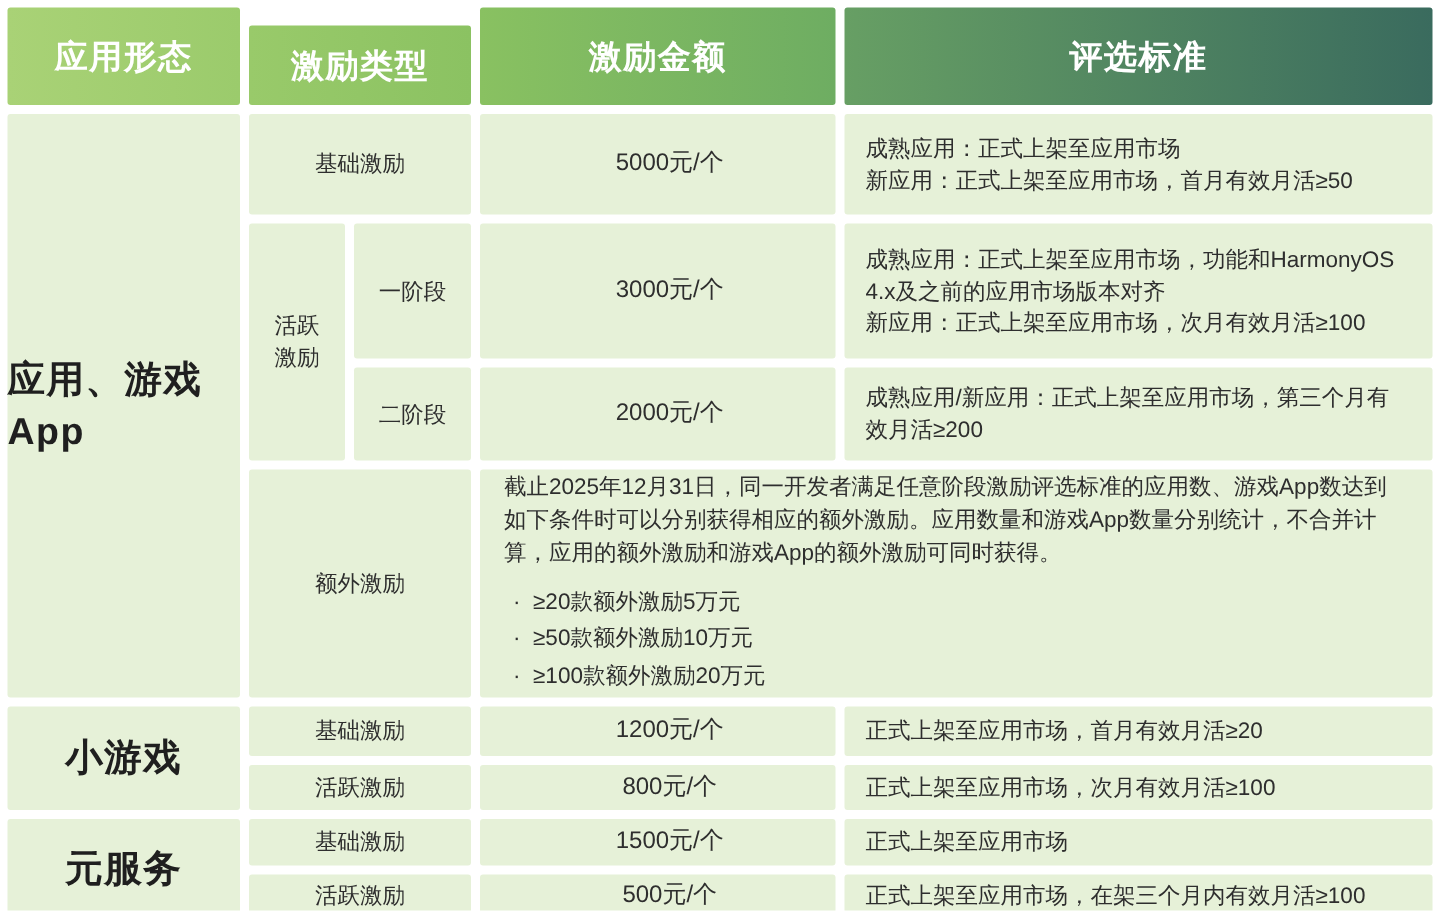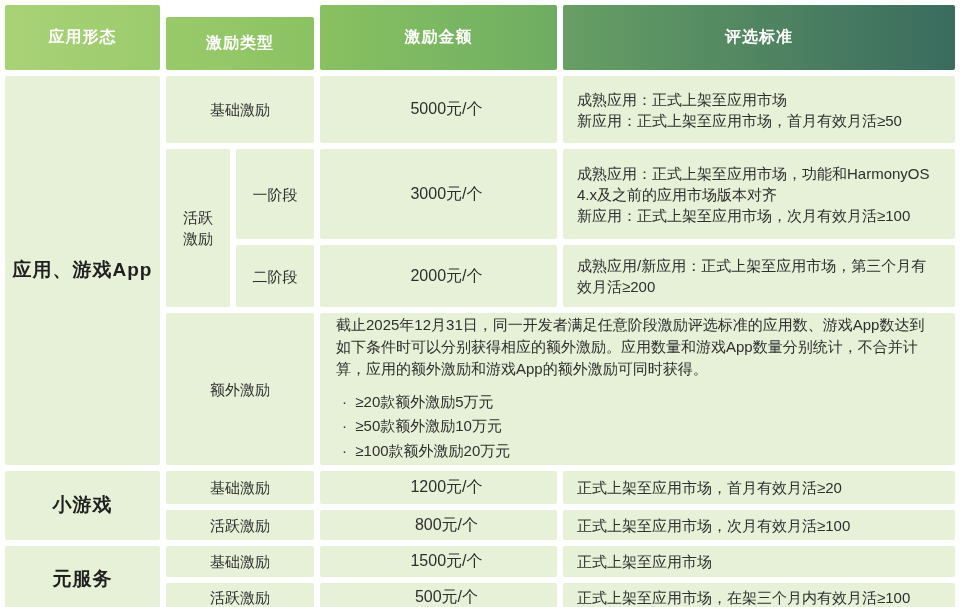--- a/index.html
+++ b/index.html
@@ -27,35 +27,35 @@
     align-items: center;
     justify-content: center;
     font-size: 15px;
     line-height: 1.4;
     color: #2e2e2e;
   }
   
   .hcell {
     color: #ffffff;
     font-weight: bold;
-    font-size: 16px;
+    font-size: 22px;
     letter-spacing: 1px;
     border-radius: 2px;
     display: flex;
     align-items: center;
     justify-content: center;
   }
   .h1 { grid-column: 1; grid-row: 1; background: linear-gradient(90deg, #a9d276, #9bcb6c); }
   .h2 { grid-column: 2 / span 2; grid-row: 1; background: linear-gradient(90deg, #99ca6a, #8bc262); margin-top: 12px; }
   .h3 { grid-column: 4; grid-row: 1; background: linear-gradient(90deg, #89c161, #6ead62); }
   .h4 { grid-column: 5; grid-row: 1; background: linear-gradient(90deg, #679f64, #3a6b5e); }
 
   .category {
     font-weight: bold;
-    font-size: 19px;
+    font-size: 25px;
     color: #1f1f1f;
     letter-spacing: 1px;
   }
   .cat-app  { grid-column: 1; grid-row: 2 / span 4; }
   .cat-mini { grid-column: 1; grid-row: 6 / span 2; }
   .cat-meta { grid-column: 1; grid-row: 8 / span 2; }
 
   .r1-type  { grid-column: 2 / span 2; grid-row: 2; }
   .r1-amt   { grid-column: 4; grid-row: 2; }
   .r1-crit  { grid-column: 5; grid-row: 2; }

